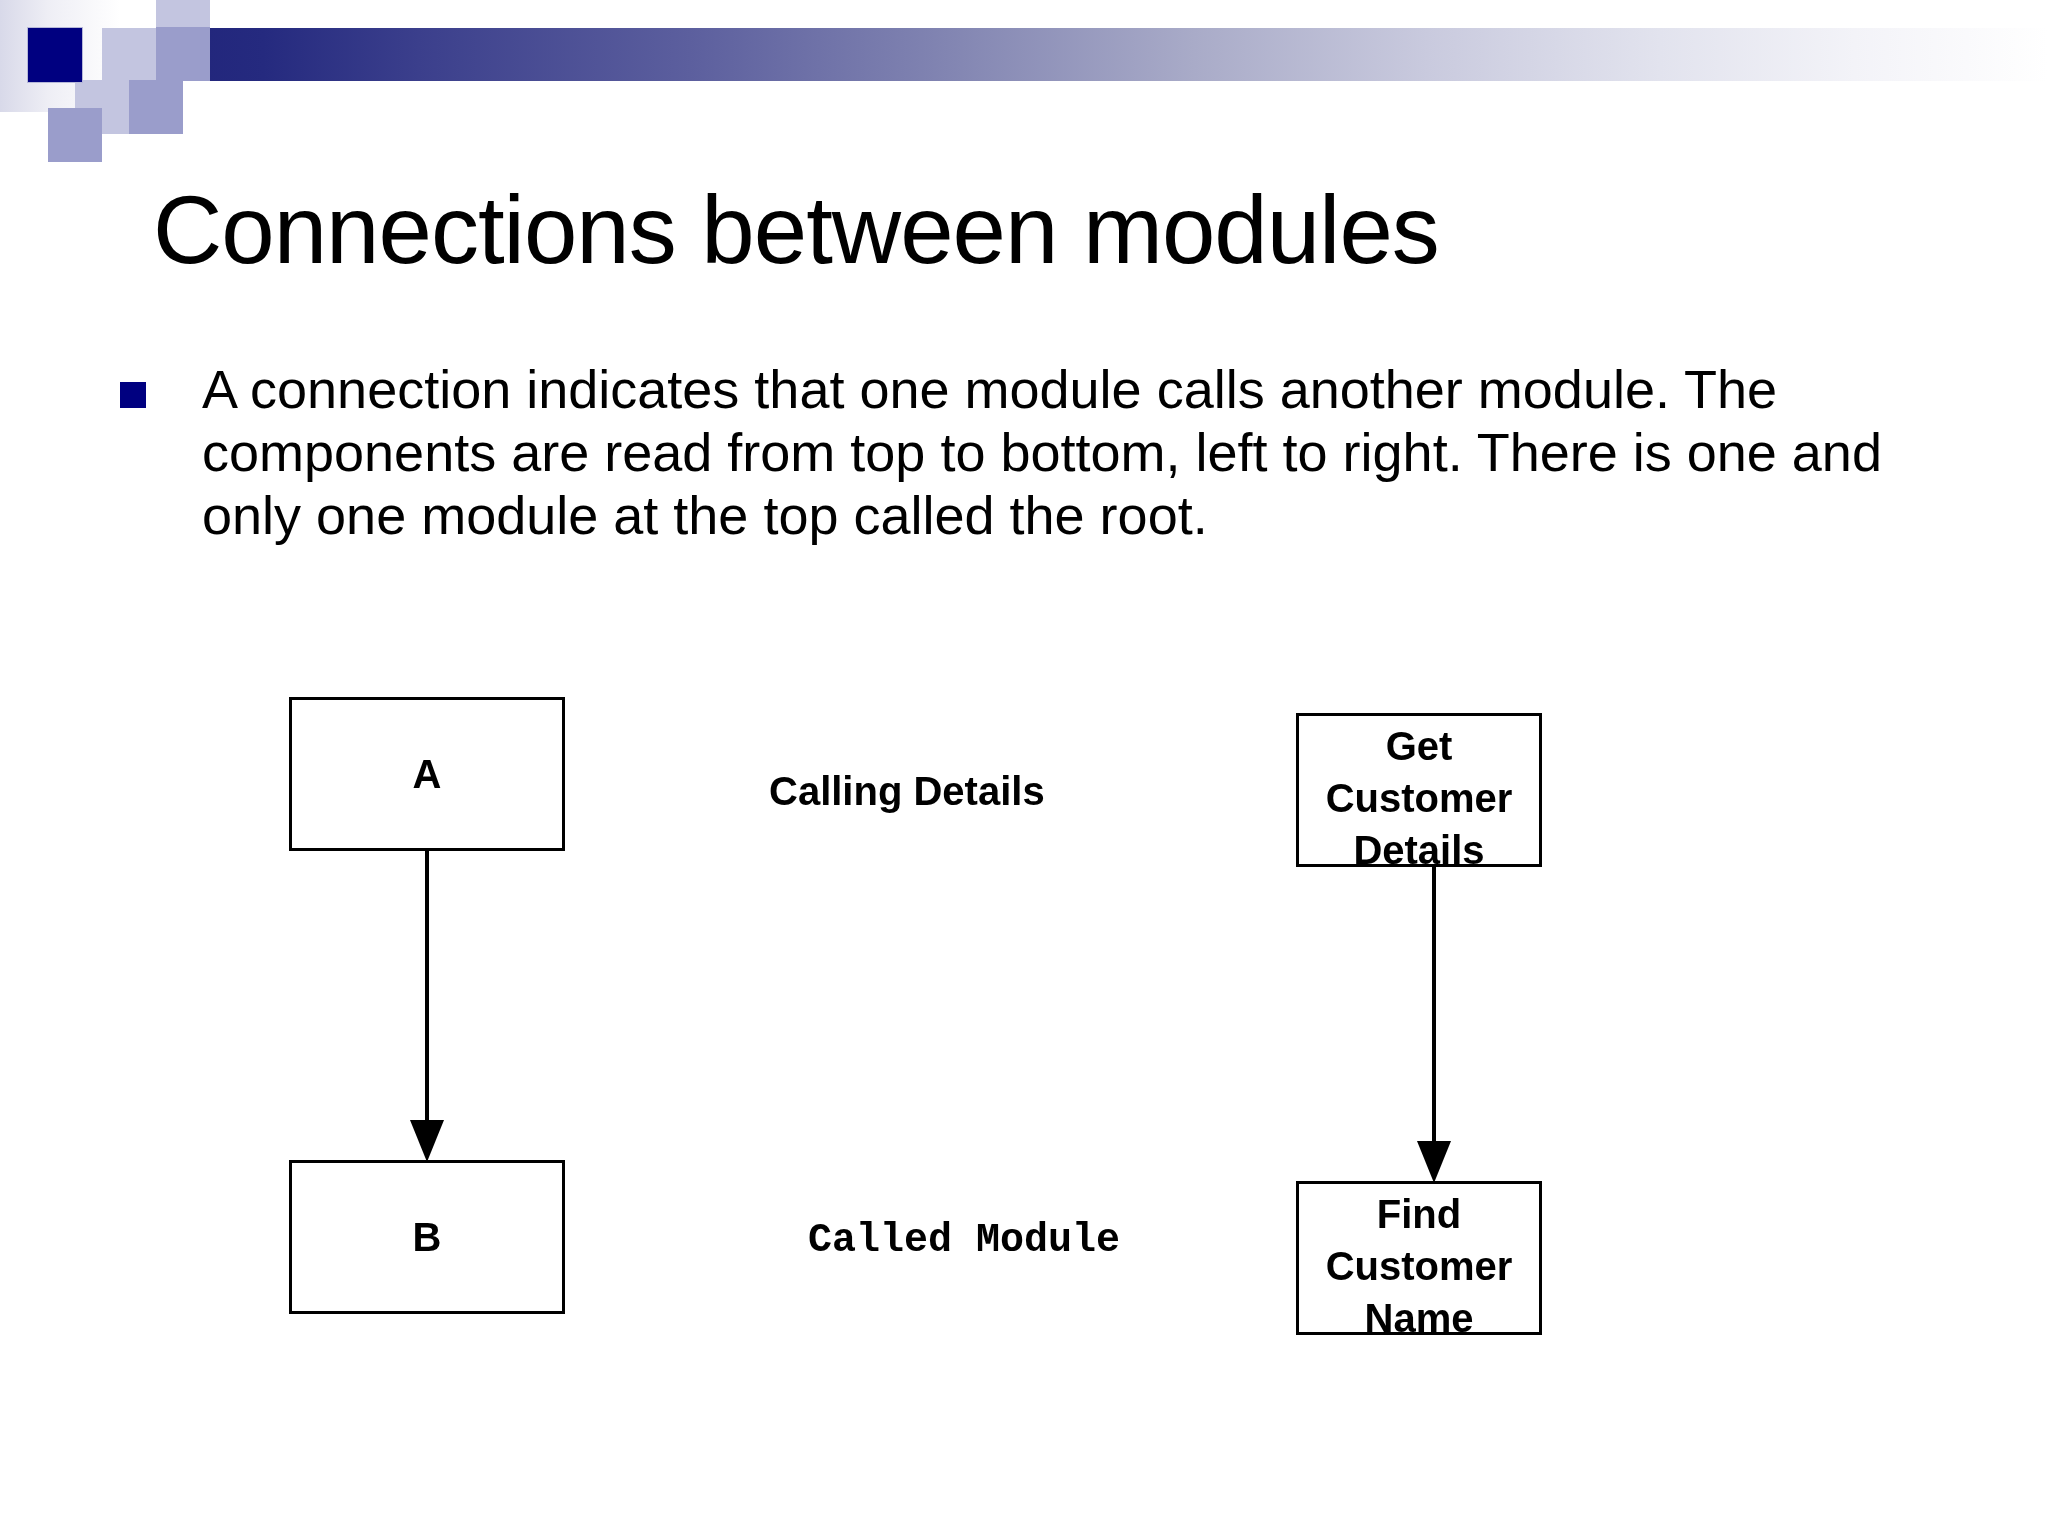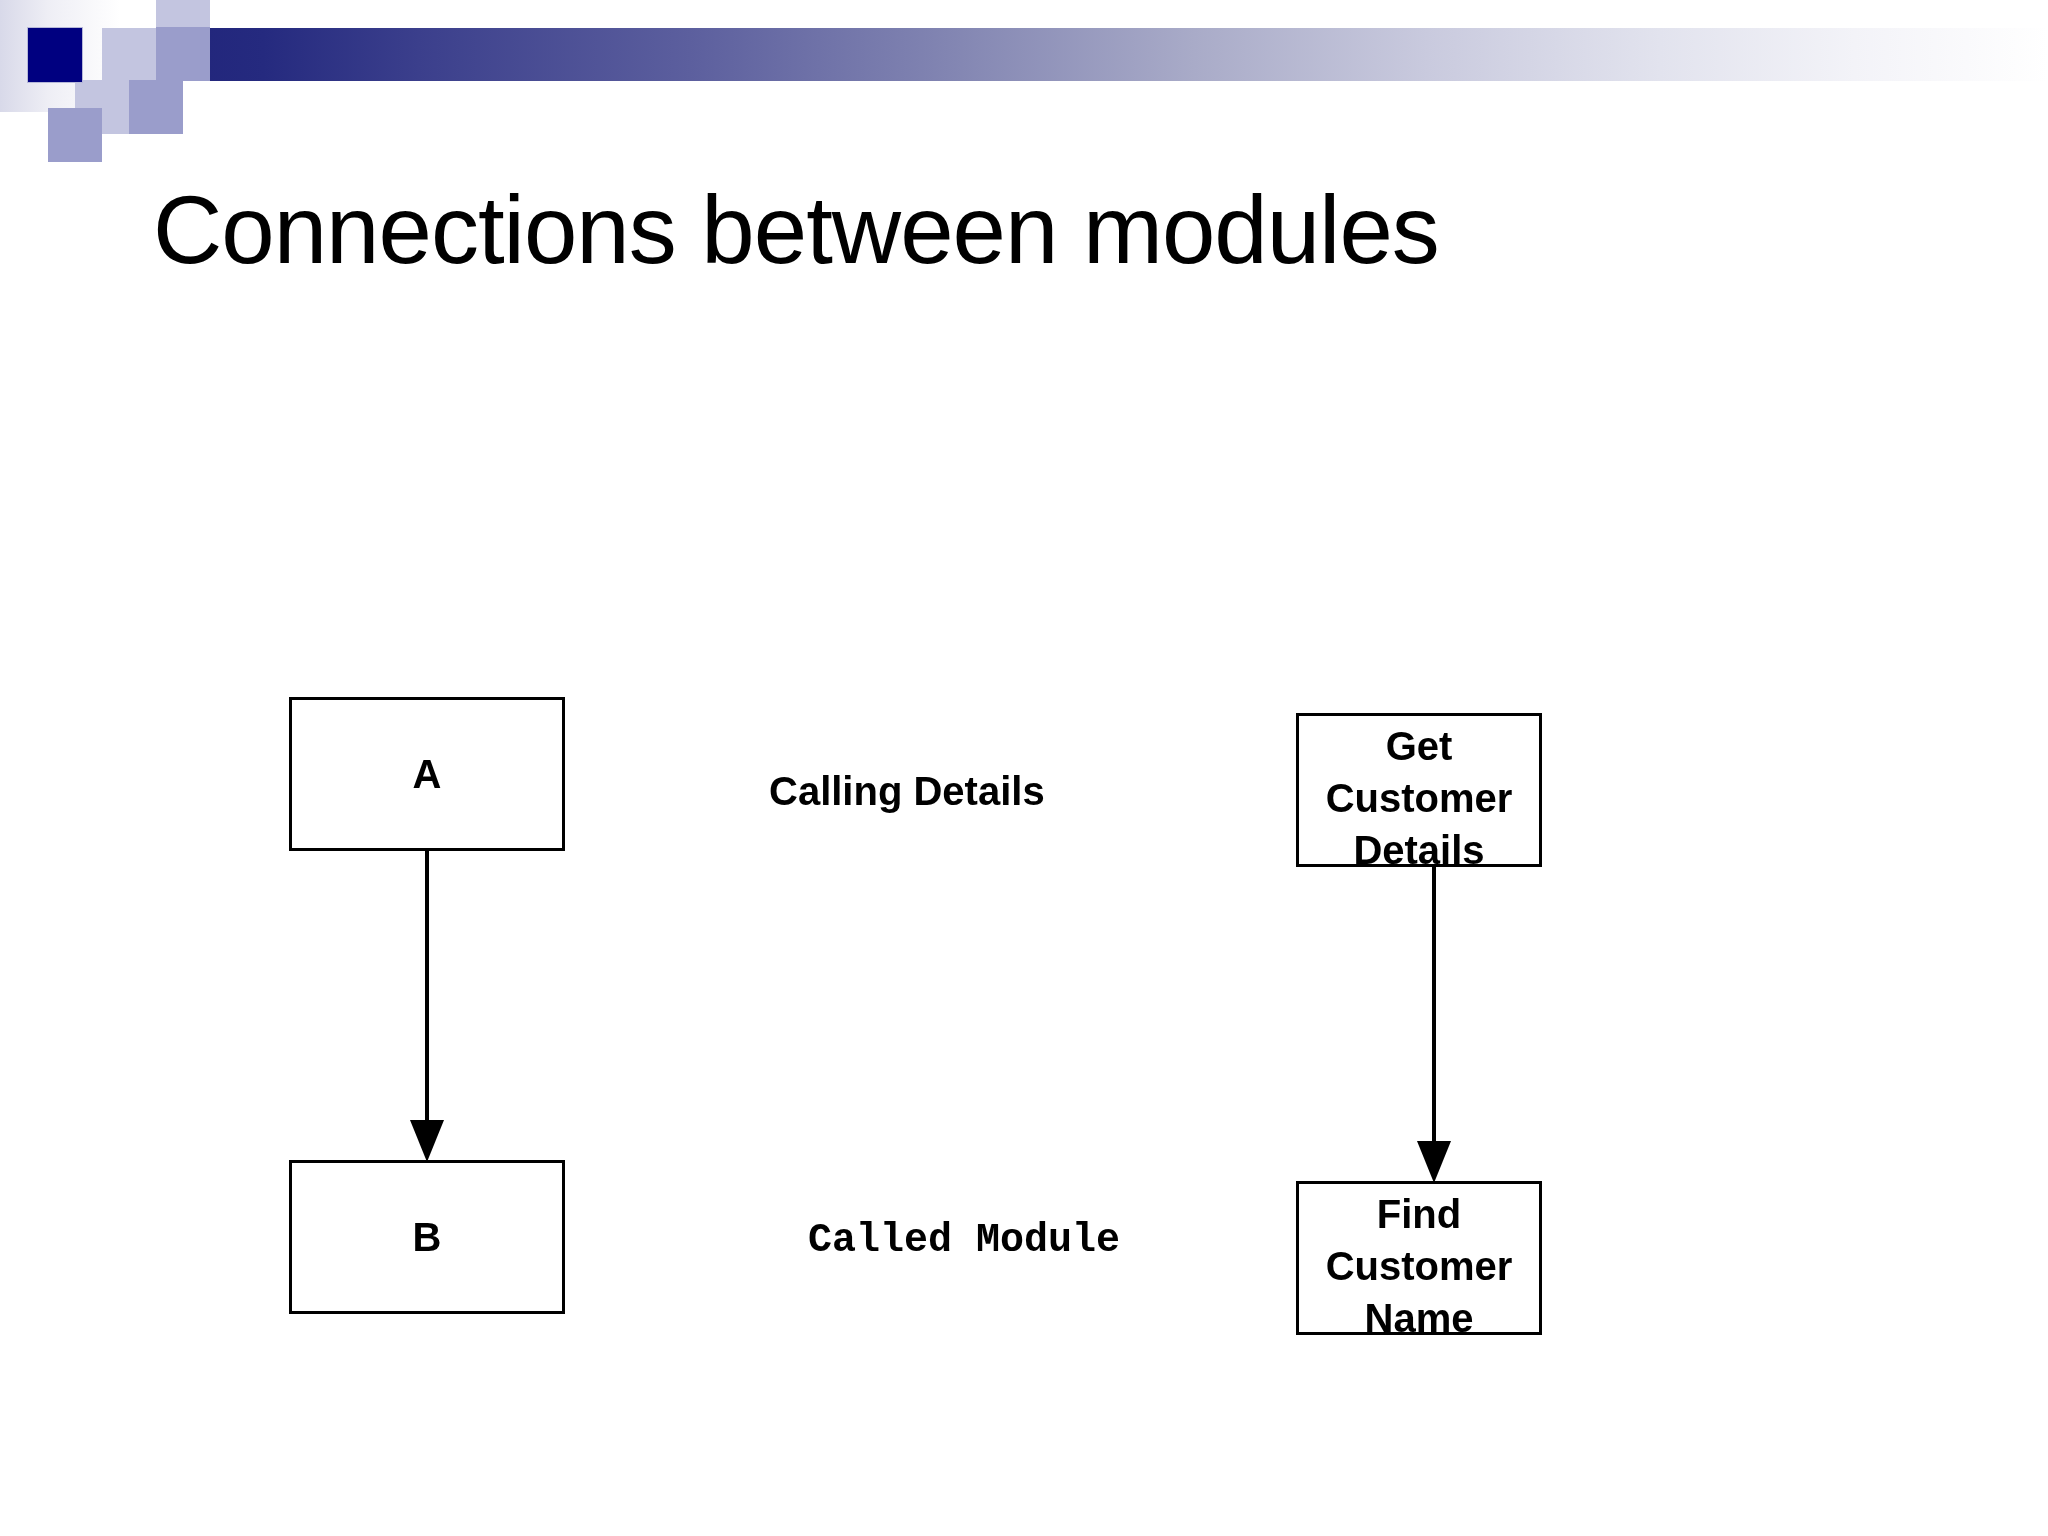--- a/index.html
+++ b/index.html
@@ -158,20 +158,26 @@
     <div class="sq sq-lav-md" style="left:156px;  top:27px;  width:54px;  height:54px;"></div>
     <div class="sq sq-lav-lt" style="left:102px;  top:28px;  width:54px;  height:54px;"></div>
     <div class="sq sq-lav-lt" style="left:75px;   top:80px;  width:54px;  height:54px;"></div>
     <div class="sq sq-lav-md" style="left:129px;  top:80px;  width:54px;  height:54px;"></div>
     <div class="sq sq-lav-md" style="left:48px;   top:108px; width:54px;  height:54px;"></div>
     <div class="sq sq-navy" style="left:28px;   top:28px;  width:54px;  height:54px; outline:1px solid #b6b8d8;"></div>
   </div>
 
   <div class="title">Connections between modules</div>
 
+  <div class="body-block">
+    <div class="bullet-row">
+      <span class="bullet-mark"></span>
+      <span class="bullet-text">A connection indicates that one module calls another module. The components are read from top to bottom, left to right. There is one and only one module at the top called the root.</span>
+    </div>
+  </div>
 
   <div class="diagram">
 
     <svg class="conn" viewBox="0 0 2048 1536" width="2048" height="1536" xmlns="http://www.w3.org/2000/svg">
 
       <line x1="427" y1="851" x2="427" y2="1140" stroke="#000000" stroke-width="4"></line>
       <polygon points="427,1162 410,1120 444,1120" fill="#000000"></polygon>
 
       <line x1="1434" y1="867" x2="1434" y2="1162" stroke="#000000" stroke-width="4"></line>
       <polygon points="1434,1183 1417,1141 1451,1141" fill="#000000"></polygon>

